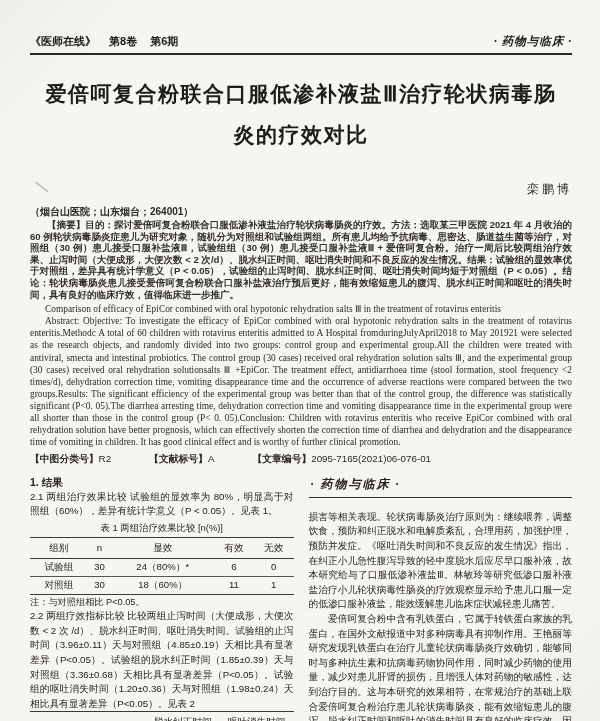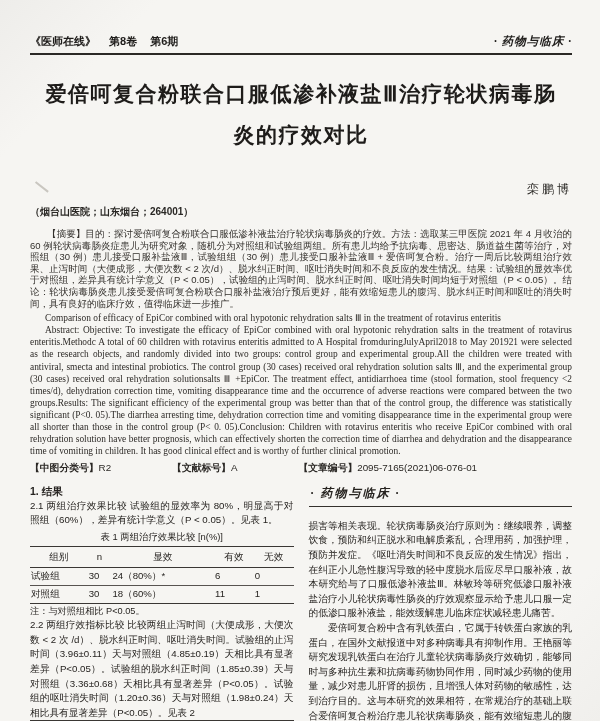--- a/index.html
+++ b/index.html
@@ -27,43 +27,43 @@
     text-align:center;font-weight:bold;
     font-size:21px;line-height:41px;letter-spacing:1.5px;
   }
   .author{
     text-align:right;font-size:12px;margin-top:26px;
     font-family:"Liberation Serif",serif;letter-spacing:3px;color:#2a2825;
   }
   .affiliation{text-align:left;font-size:10px;margin-top:7px;font-weight:bold;color:#2a2825;}
   
   .abstract-cn{
-    margin-top:9px;font-size:9.5px;line-height:11.6px;
-    text-align:justify;font-weight:400;color:#33302c;
+    font-size:9.5px;line-height:11.6px;
+    text-align:justify;font-weight:700;color:#33302c;
     text-indent:1.8em;
   }
   .abstract-en{
     margin-top:3px;font-family:"Liberation Serif",serif;
     font-size:9.4px;line-height:12.1px;text-align:justify;color:#2e2b28;
   }
   .abstract-en p{margin:0;text-indent:1.6em;}
   
-  .metaline{display:flex;margin-top:5px;font-size:9.8px;color:#2a2724;gap:23px;}
+  .metaline{display:flex;margin-top:5px;font-size:9.8px;color:#2a2724;}
   .metaline .item{margin-right:38px;white-space:nowrap;}
   .metaline .lab{font-weight:bold;}
   
   .cols{display:flex;margin-top:9px;gap:15px;}
   .col{width:50%;box-sizing:border-box;font-size:9.7px;line-height:14.6px;text-align:justify;color:#262320;}
   .col p{margin:0;}
   .sec-head{font-weight:bold;font-size:10.5px;margin:0 0 1px 0;}
   .tbl-caption{text-align:center;font-size:9.4px;margin:2px 0 1px 0;color:#262320;}
   table{width:100%;border-collapse:collapse;font-size:9.6px;line-height:12px;
         border-top:1.6px solid #3a3734;border-bottom:1.6px solid #3a3734;}
   th{font-weight:normal;border-bottom:1px solid #3a3734;padding:4px 1px;text-align:center;}
-  td{padding:2.5px 1px;text-align:left;border-bottom:0.8px solid #6b6archive;}
+  td{padding:2.5px 1px;text-align:center;border-bottom:0.8px solid #6b6archive;}
   tr.r1 td{border-bottom:0.8px solid #575350;}
   tr.r2 td{border-bottom:none;}
   .tbl-note{font-size:9.2px;margin:1px 0 2px 0;}
   
   .col-badge{
     font-family:"Liberation Serif",serif;font-style:italic;font-weight:bold;
     font-size:12px;letter-spacing:2px;color:#26231f;
     padding:2px 0 5px 2px;
   }
   .badge-rule{border:none;border-top:1.6px solid #34312d;margin:0 0 12px 0;}

